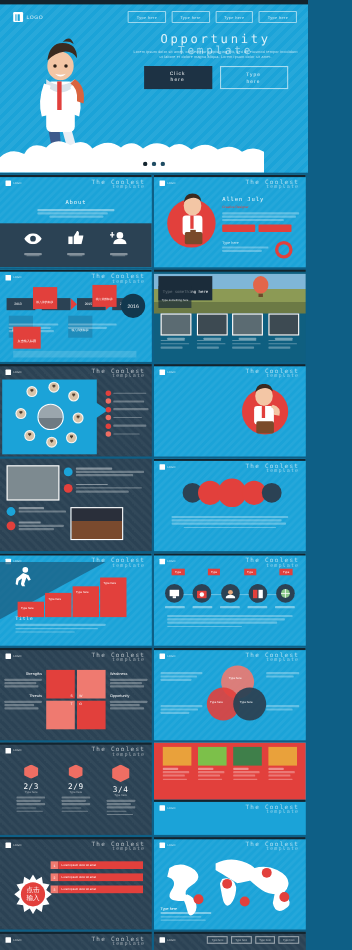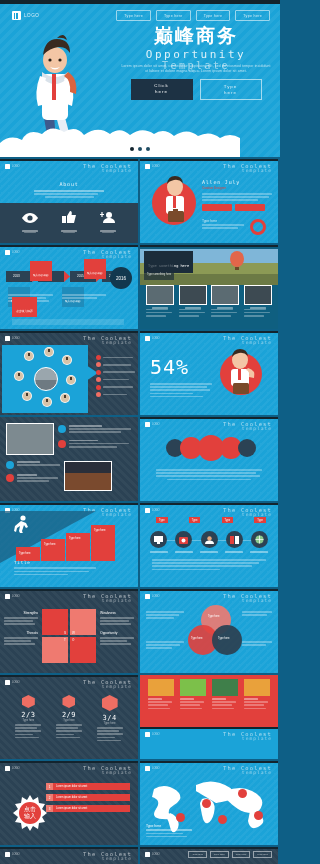--- a/index.html
+++ b/index.html
@@ -112,21 +112,20 @@
     <ellipse cx="29" cy="38" rx="12" ry="13" fill="#f3c6a5"></ellipse>
     <path d="M17 33 q2 -16 14 -16 q13 0 13 14 q-4 -7 -12 -6 q-8 1 -15 8 z" fill="#3a2a20"></path>
     <path d="M31 16 q7 -7 10 2 q-4 -3 -10 -2z" fill="#3a2a20"></path>
     <circle cx="24" cy="38" r="1.6" fill="#2a2018"></circle>
     <circle cx="34" cy="38" r="1.6" fill="#2a2018"></circle>
     <path d="M24 45 q5 5 10 0 q-5 2 -10 0z" fill="#ffffff"></path>
     <path d="M42 50 q10 6 8 22 l-6 -2 q1 -12 -6 -16z" fill="#d9643f"></path>
   </svg>
 
   <div class="hero-right">
-    <div class="h-cn">巅峰商务</div>
     <div class="h-pp">Opportunity</div>
     <div class="h-tm">Template</div>
     <div class="h-body">Lorem ipsum dolor sit amet, consectetur adipisicing elit, sed do eiusmod tempor incididunt ut labore et dolore magna aliqua. Lorem ipsum dolor sit amet.</div>
     <div class="h-btns">
       <div class="h-btn dark">
         <span>Click</span><br>
         <span>here</span>
       </div>
       <div class="h-btn ghost">
         <span>Type</span><br>
@@ -396,30 +395,20 @@
   <div class="slide sl-blue">
     <div class="bar"></div>
     <div class="mini-logo">
         <span class="m"></span>
         <span class="t">LOGO</span>
       </div>
     <div class="sl-head">
         <div class="t1">The Coolest</div>
         <div class="t2">template</div>
       </div>
-    <div class="abs" style="left:10px;top:24px;width:62px">
-      <div class="pct">54%</div>
-      <div style="margin-top:4px">
-          <span class="fake d" style="width:100%"></span>
-          <span class="fake d" style="width:92%"></span>
-          <span class="fake d" style="width:96%"></span>
-          <span class="fake d" style="width:70%"></span>
-          <span class="fake d" style="width:85%"></span>
-        </div>
-    </div>
     <div class="abs circle" style="right:16px;top:22px;width:42px;height:42px;background:#e2403c"></div>
     <svg class="abs" style="right:22px;top:18px" width="32" height="50" viewBox="0 0 32 50">
       <ellipse cx="16" cy="11" rx="8" ry="9" fill="#f3c6a5"></ellipse>
         <path d="M8 8q1-8 8-8t8 7q-4-4-9-3t-7 4z" fill="#3a2a20"></path>
       <rect x="7" y="20" width="18" height="17" rx="3" fill="#fff"></rect>
         <rect x="14" y="20" width="3" height="11" fill="#e2403c"></rect>
       <rect x="9" y="34" width="16" height="11" rx="1.5" fill="#7a4a2a"></rect>
       <path d="M24 19q8 2 6 10l-5-1q1-6-3-7z" fill="#f3c6a5"></path>
     </svg>
   </div>

